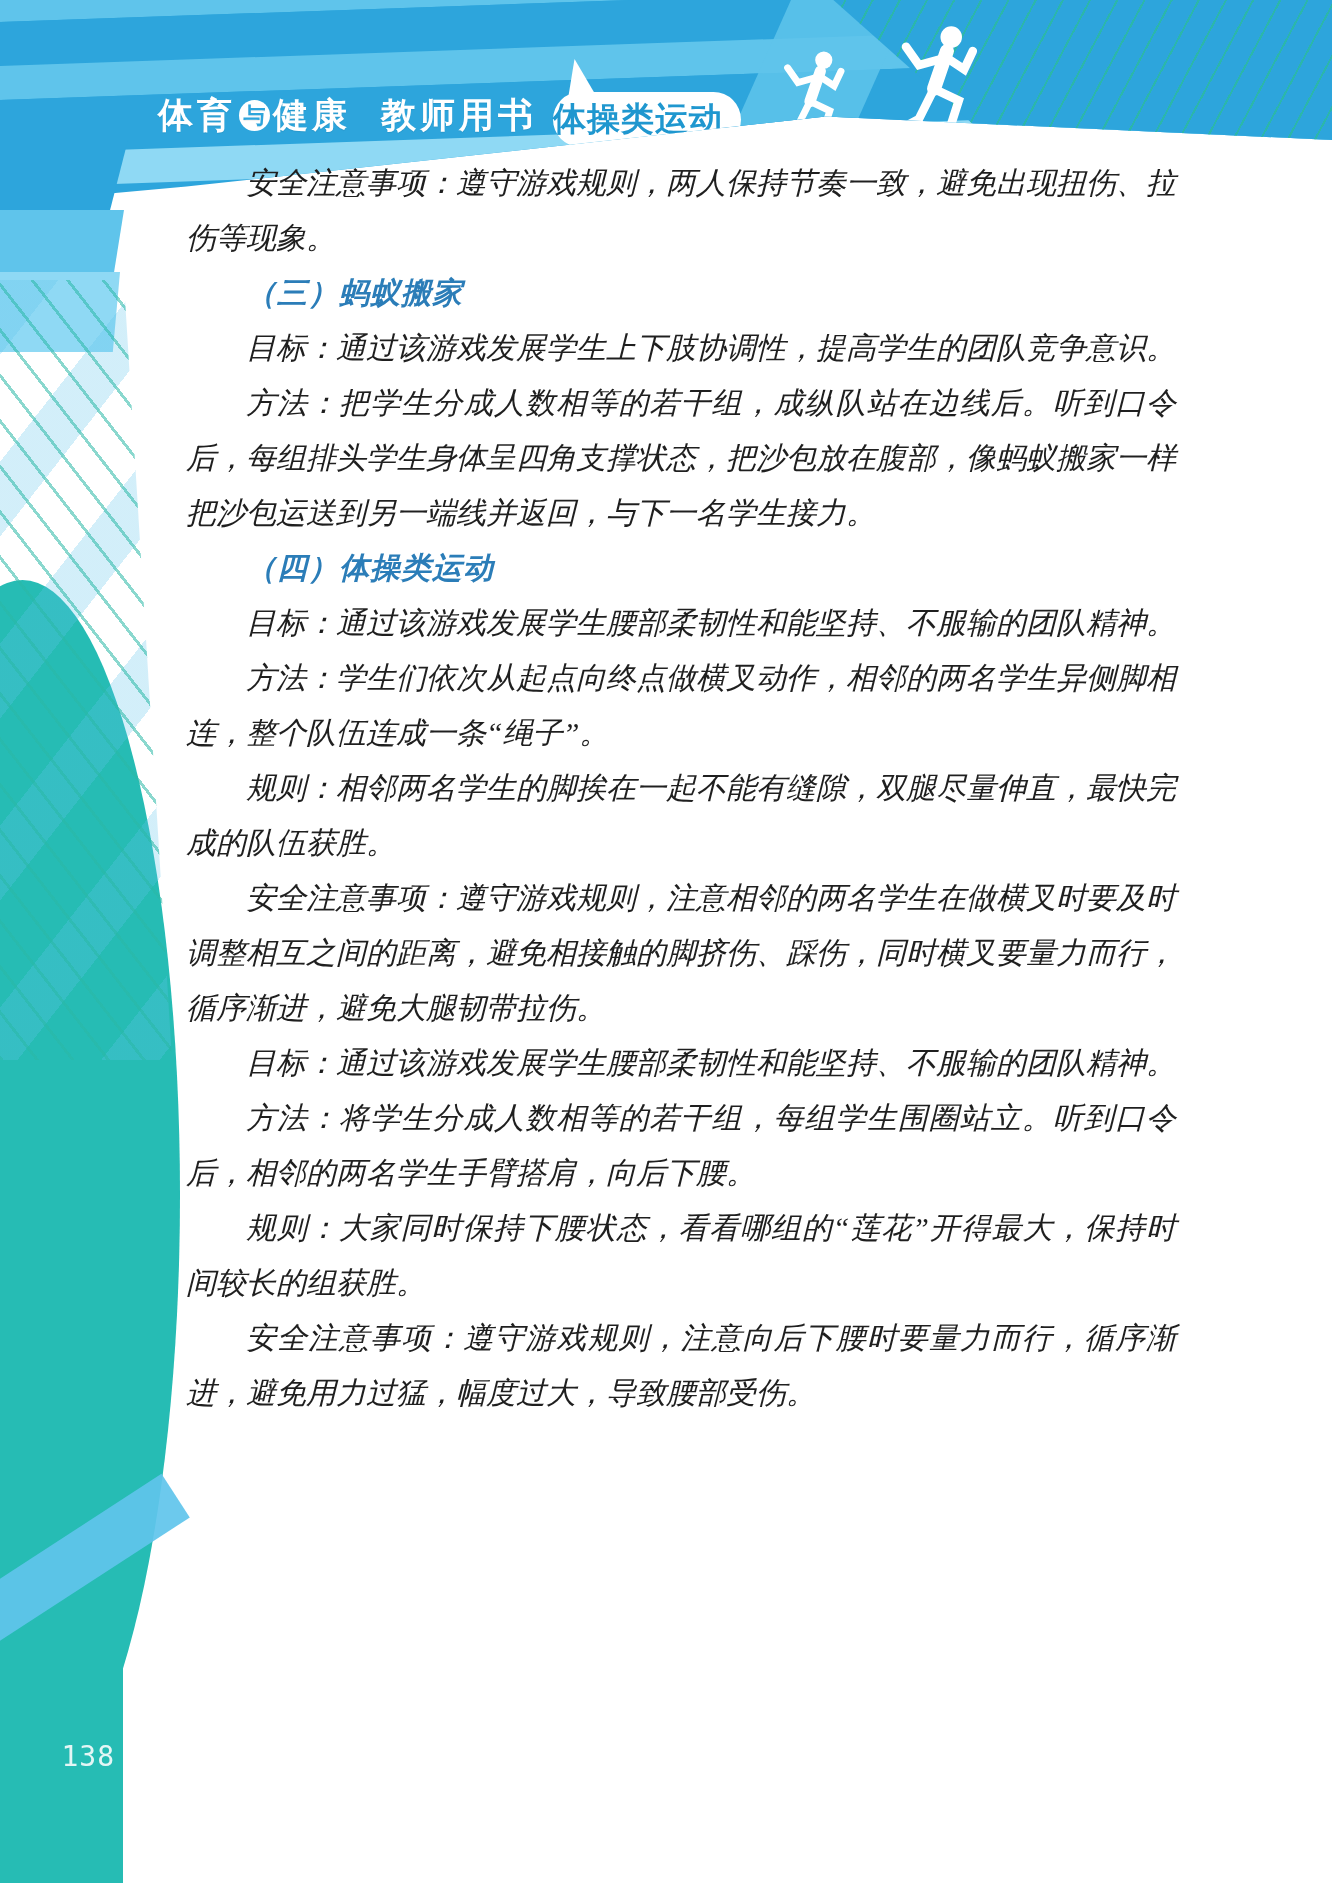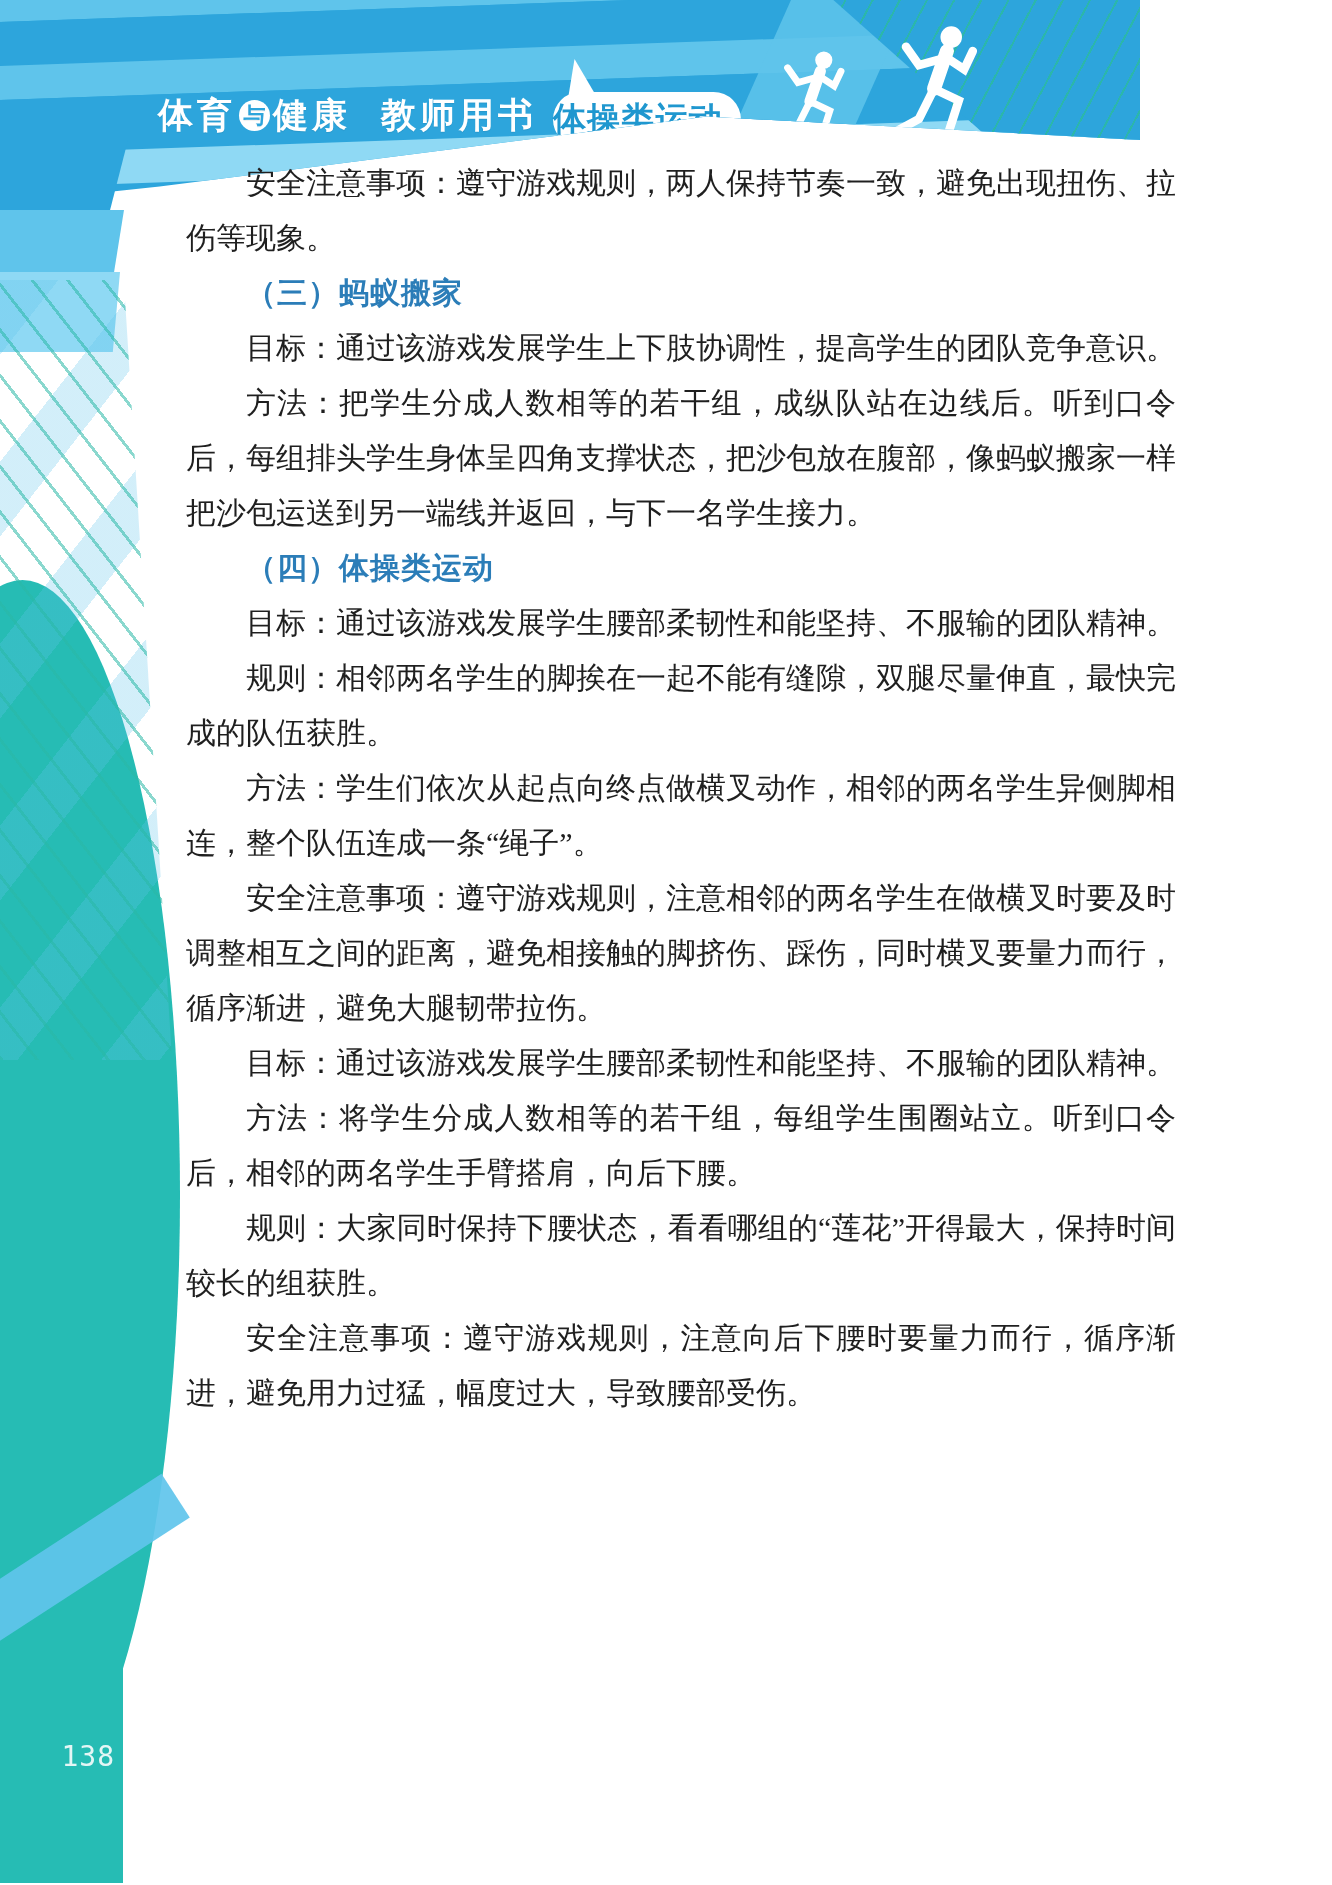--- a/index.html
+++ b/index.html
@@ -5,21 +5,21 @@
   :root{
     --main_blue:#2da5dc; --light_blue:#5fc4eb; --pale_blue:#8fd9f4;
     --teal:#26bcb4; --pinstripe:#2ab8a6; --heading_blue:#2b7db8;
     --tab_text:#1f97cf; --text_color:#1f1f1f;
   }
   html,body{margin:0;padding:0;background:#fff;}
   .page{position:relative;width:1332px;height:1885px;background:#ffffff;overflow:hidden;
         font-family:"Liberation Serif",serif;}
 
   
-  .header{position:absolute;left:0;top:0;width:1140px;height:212px;
+  .header{position:absolute;left:0;top:0;width:1332px;height:212px;
           clip-path:polygon(0 0,100% 0,100% 66%,62% 55%,14% 88%,0 96%);
           background:var(--main_blue);}
   .h-stripe{position:absolute;left:0;width:110%;transform:skewY(-2deg);transform-origin:left top;}
   .h-s1{top:0;height:22px;background:var(--light_blue);}
   .h-s2{top:22px;height:44px;background:var(--main_blue);}
   .h-s3{top:66px;height:34px;background:var(--light_blue);}
   .h-s4{top:100px;height:54px;background:var(--main_blue);}
   .h-s5{top:154px;height:34px;background:var(--pale_blue);}
   .h-chevron-light{position:absolute;left:742px;top:-10px;width:120px;height:240px;
           background:var(--light_blue);transform:skewX(-24deg);opacity:.85;}
@@ -60,21 +60,21 @@
           background:
             repeating-linear-gradient(52deg,rgba(42,184,166,.55) 0 3px,transparent 3px 28px),
             repeating-linear-gradient(128deg,rgba(95,196,235,.28) 0 46px,transparent 46px 112px);
           clip-path:polygon(0 0,72% 0,100% 100%,0 100%);}
   .ld-rect{left:0;top:1260px;width:123px;height:483px;background:var(--teal);}
   .ld-slash{left:-45px;top:1395px;width:240px;height:52px;background:var(--light_blue);
           transform:rotate(-33deg);opacity:.92;}
 
   
   .content{position:absolute;left:186px;top:155px;width:990px;
-          font-size:30px;line-height:55px;color:var(--text_color);z-index:5;}
+          font-size:30px;line-height:55px;color:var(--text_color);z-index:5;font-style:italic;}
   .para{margin:0;text-indent:2em;text-align:justify;}
   .heading{margin:0;text-indent:2em;font-family:"Liberation Sans",sans-serif;
           font-weight:700;color:var(--heading_blue);letter-spacing:1px;}
 
   
   .page-number{position:absolute;left:0;top:1740px;width:115px;text-align:right;
           font-family:"DejaVu Sans Mono",monospace;font-size:28px;letter-spacing:1px;
           color:#ffffff;opacity:.88;z-index:6;}
 </style>
 </head>
@@ -144,22 +144,22 @@
     <div class="ld ld-slash"></div>
   </div>
 
   <div class="content">
       <div class="para">安全注意事项：遵守游戏规则，两人保持节奏一致，避免出现扭伤、拉伤等现象。</div>
       <div class="heading">（三）蚂蚁搬家</div>
       <div class="para">目标：通过该游戏发展学生上下肢协调性，提高学生的团队竞争意识。</div>
       <div class="para">方法：把学生分成人数相等的若干组，成纵队站在边线后。听到口令后，每组排头学生身体呈四角支撑状态，把沙包放在腹部，像蚂蚁搬家一样把沙包运送到另一端线并返回，与下一名学生接力。</div>
       <div class="heading">（四）体操类运动</div>
       <div class="para">目标：通过该游戏发展学生腰部柔韧性和能坚持、不服输的团队精神。</div>
+      <div class="para">方法：学生们依次从起点向终点做横叉动作，相邻的两名学生异侧脚相连，整个队伍连成一条“绳子”。</div>
       <div class="para">规则：相邻两名学生的脚挨在一起不能有缝隙，双腿尽量伸直，最快完成的队伍获胜。</div>
-      <div class="para">方法：学生们依次从起点向终点做横叉动作，相邻的两名学生异侧脚相连，整个队伍连成一条“绳子”。</div>
       <div class="para">安全注意事项：遵守游戏规则，注意相邻的两名学生在做横叉时要及时调整相互之间的距离，避免相接触的脚挤伤、踩伤，同时横叉要量力而行，循序渐进，避免大腿韧带拉伤。</div>
       <div class="para">目标：通过该游戏发展学生腰部柔韧性和能坚持、不服输的团队精神。</div>
       <div class="para">方法：将学生分成人数相等的若干组，每组学生围圈站立。听到口令后，相邻的两名学生手臂搭肩，向后下腰。</div>
       <div class="para">规则：大家同时保持下腰状态，看看哪组的“莲花”开得最大，保持时间较长的组获胜。</div>
       <div class="para">安全注意事项：遵守游戏规则，注意向后下腰时要量力而行，循序渐进，避免用力过猛，幅度过大，导致腰部受伤。</div>
     </div>
 
   <div class="page-number">138</div>
 
 </div>

